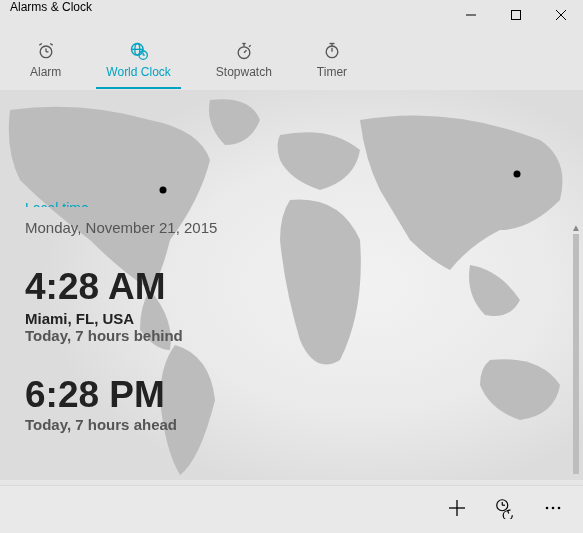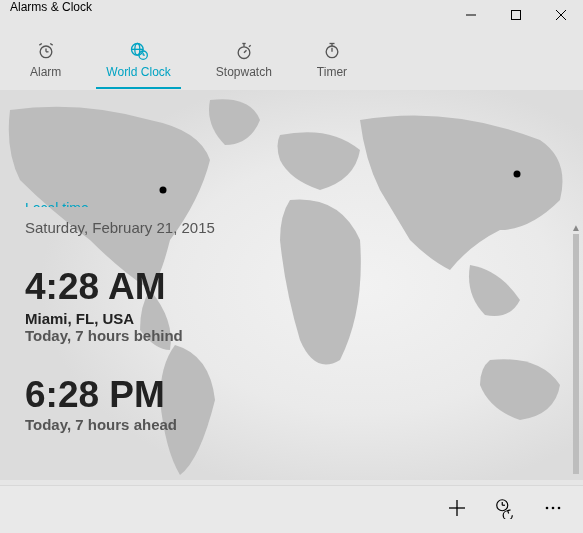--- a/index.html
+++ b/index.html
@@ -148,21 +148,21 @@
       </g>
 
       <circle cx="163" cy="100" r="3.5" fill="#000"></circle>
       <circle cx="517" cy="84" r="3.5" fill="#000"></circle>
     </svg>
   </div>
 
   <div class="clock-list">
     <div class="clock-entry">
       <div class="local-label">Local time</div>
-      <div class="local-date">Saturday, February 21, 2015</div>
+      <div class="local-date">Monday, November 21, 2015</div>
     </div>
     <div class="clock-entry">
       <div class="clock-time">4:28 AM</div>
       <div class="clock-location">Miami, FL, USA</div>
       <div class="clock-offset">Today, 7 hours behind</div>
     </div>
     <div class="clock-entry">
       <div class="clock-time">6:28 PM</div>
       <div class="clock-offset">Today, 7 hours ahead</div>
     </div>

